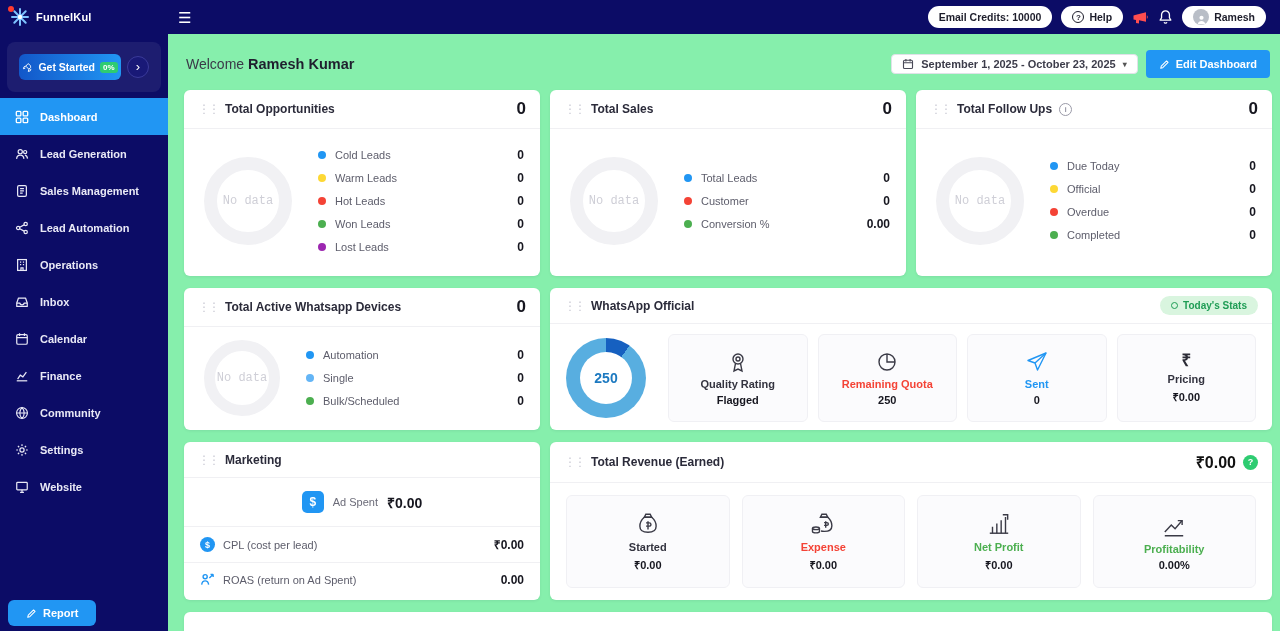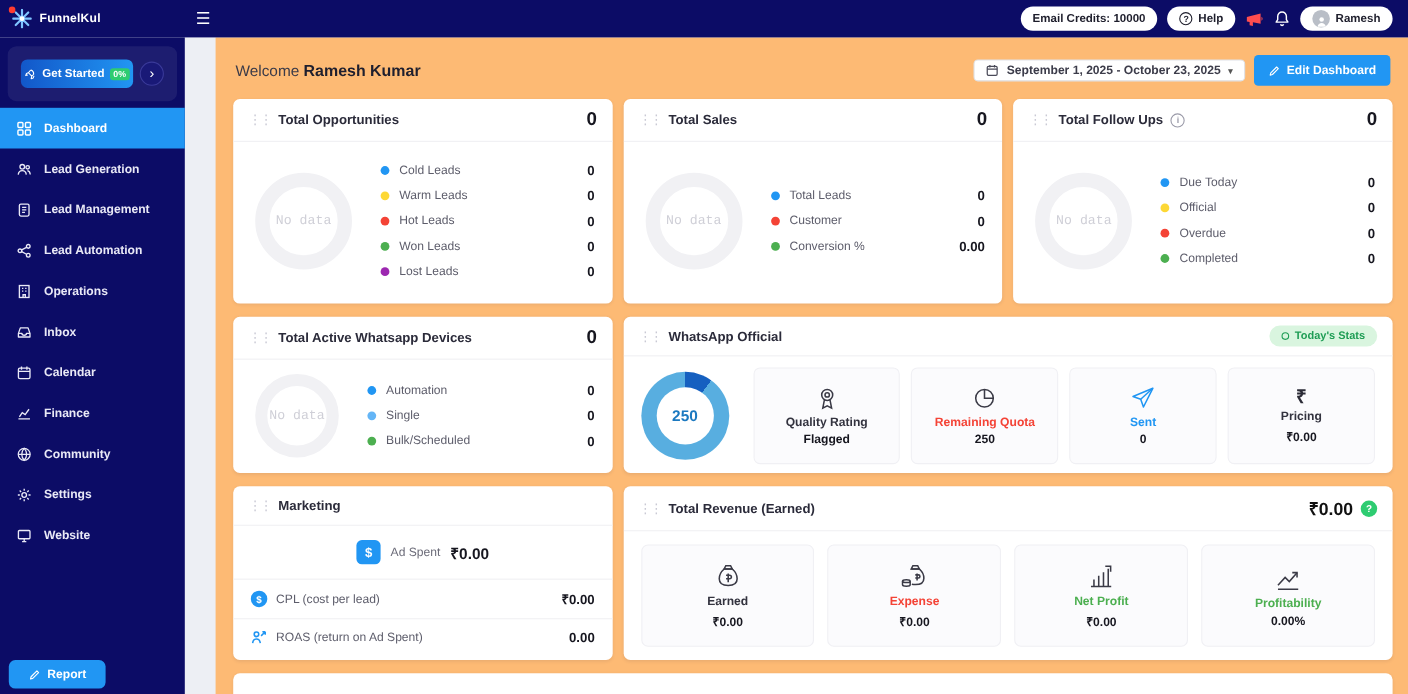--- a/index.html
+++ b/index.html
@@ -25,21 +25,21 @@
   .get-started-btn { flex:1; height:26px; background:linear-gradient(90deg,#1257c9,#2196f3); border-radius:6px; color:#fff; font-size:10.5px; font-weight:700; display:flex; align-items:center; justify-content:center; gap:5px; cursor:pointer; }
   .gs-badge { background:#2ecc71; color:#fff; font-size:8px; font-weight:700; border-radius:3px; padding:1px 3px; }
   .gs-circle { width:22px; height:22px; border-radius:50%; background:#191977; border:1px solid #3a3a9a; color:#fff; font-size:13px; display:flex; align-items:center; justify-content:center; cursor:pointer; line-height:1; padding-bottom:2px; }
   .nav { margin-top:2px; }
   .nav-item { display:flex; align-items:center; gap:11px; height:37px; padding:0 15px; color:#e9e9f6; font-size:11px; font-weight:600; cursor:pointer; }
   .nav-item svg { flex:0 0 auto; }
   .nav-item.active { background:#2196f3; color:#fff; }
   .report-btn { position:absolute; left:8px; bottom:5px; background:#2196f3; color:#fff; border-radius:6px; height:26px; padding:0 18px; display:flex; align-items:center; gap:6px; font-size:11px; font-weight:700; cursor:pointer; }
 
   
-  .main { position:absolute; top:34px; left:168px; right:0; bottom:0; background:#fdba74; padding:12px 14px 0 16px; overflow:hidden;margin-left:28px; }
+  .main { position:absolute; top:34px; left:168px; right:0; bottom:0; background:#86efac; padding:12px 8px 0 16px; overflow:hidden; }
   .page-head { display:flex; align-items:center; margin:4px 2px 12px 2px; }
   .welcome { font-size:14px; color:#3a3a48; }
   .welcome b { font-size:14.5px; color:#1f1f2e; }
   .head-right { margin-left:auto; display:flex; align-items:center; gap:8px; }
   .date-pick { background:#fff; border:1px solid #dfe2e8; border-radius:4px; height:20px; display:flex; align-items:center; gap:7px; padding:0 10px; font-size:11px; font-weight:600; color:#3c3c4a; cursor:pointer; }
   .caret { font-size:8px; color:#555; }
   .btn-primary { background:#2196f3; color:#fff; border:none; border-radius:4px; height:28px; padding:0 13px; display:flex; align-items:center; gap:6px; font-size:11px; font-weight:700; cursor:pointer; }
 
   .grid3 { display:grid; grid-template-columns:repeat(3,1fr); gap:10px; margin-bottom:12px; }
   .grid-1-2 { display:grid; grid-template-columns:calc((100% - 20px)/3) 1fr; gap:10px; margin-bottom:12px; }
@@ -164,21 +164,21 @@
           <circle cx="11.6" cy="5.8" r="1.8"></circle>
           <path d="M11.3 9.3c1.8.3 2.8 1.7 3 4"></path>
         </svg>
       <span>Lead Generation</span>
     </div>
     <div class="nav-item">
       <svg width="14" height="14" viewBox="0 0 16 16" fill="none" stroke="currentColor" stroke-width="1.4">
           <rect x="3" y="1.8" width="10" height="12.4" rx="1.5"></rect>
           <path d="M5.8 5.2h4.4M5.8 7.8h4.4M5.8 10.4h3"></path>
         </svg>
-      <span>Lead Management</span>
+      <span>Sales Management</span>
     </div>
     <div class="nav-item">
       <svg width="14" height="14" viewBox="0 0 16 16" fill="none" stroke="currentColor" stroke-width="1.4">
           <circle cx="3.6" cy="8" r="1.9"></circle>
           <circle cx="12.2" cy="3.4" r="1.9"></circle>
           <circle cx="12.2" cy="12.6" r="1.9"></circle>
           <path d="M5.4 7.1l5-2.7M5.4 8.9l5 2.7"></path>
         </svg>
       <span>Lead Automation</span>
     </div>
@@ -495,21 +495,21 @@
           <span class="help-green">?</span>
         </span>
       </div>
       <div class="rev-body">
         <div class="stat-block">
           <svg width="26" height="26" viewBox="0 0 24 24" fill="none" stroke="#3a3a46" stroke-width="1.3">
               <path d="M10 3h4l1.4 2.8H8.6z"></path>
               <path d="M8.6 5.8h6.8c2.8 2.4 4.1 5.1 4.1 8.2 0 3.8-2.4 5.6-7.5 5.6s-7.5-1.8-7.5-5.6c0-3.1 1.3-5.8 4.1-8.2z"></path>
               <path d="M12 9.5v7.5M10.2 11h3a1.5 1.5 0 0 1 0 3h-3"></path>
             </svg>
-          <span class="stat-label" style="color: rgb(51, 51, 63);">Earned</span>
+          <span class="stat-label" style="color: rgb(51, 51, 63);">Started</span>
           <span class="stat-value">₹0.00</span>
         </div>
         <div class="stat-block">
           <svg width="26" height="26" viewBox="0 0 24 24" fill="none" stroke="#3a3a46" stroke-width="1.3">
               <path d="M11 3h4l1.4 2.8H9.6z"></path>
               <path d="M9.6 5.8h6.8c2.6 2.3 3.8 4.8 3.8 7.7 0 3.6-2.2 5.3-7 5.3-1.2 0-2.2-.1-3.1-.3"></path>
               <path d="M14.5 9.5v6M13 10.7h2.6a1.3 1.3 0 0 1 0 2.6H13"></path>
               <ellipse cx="5.5" cy="16" rx="3.2" ry="1.2"></ellipse>
               <path d="M2.3 16v3c0 .7 1.4 1.2 3.2 1.2s3.2-.5 3.2-1.2v-3"></path>
             </svg>

